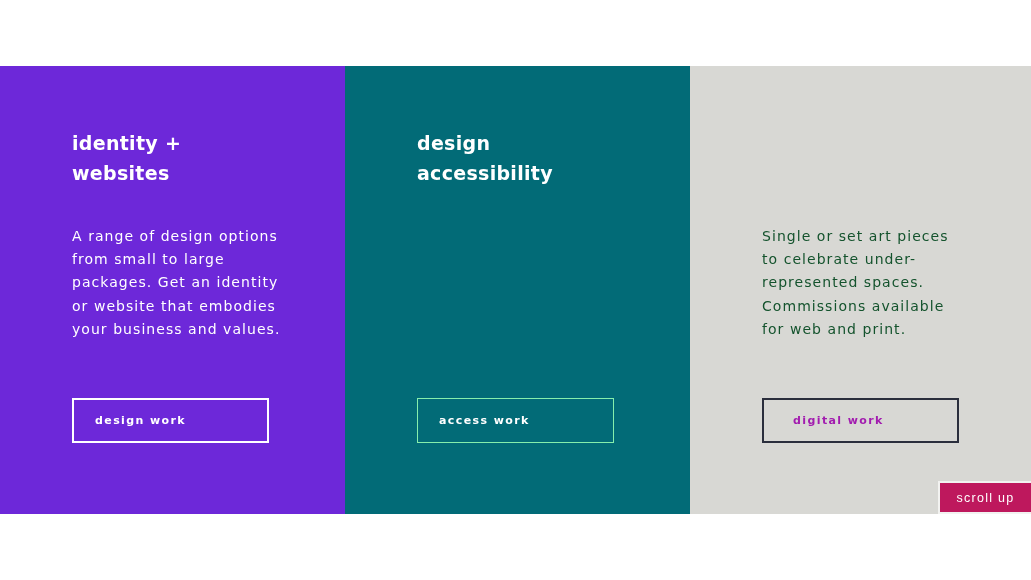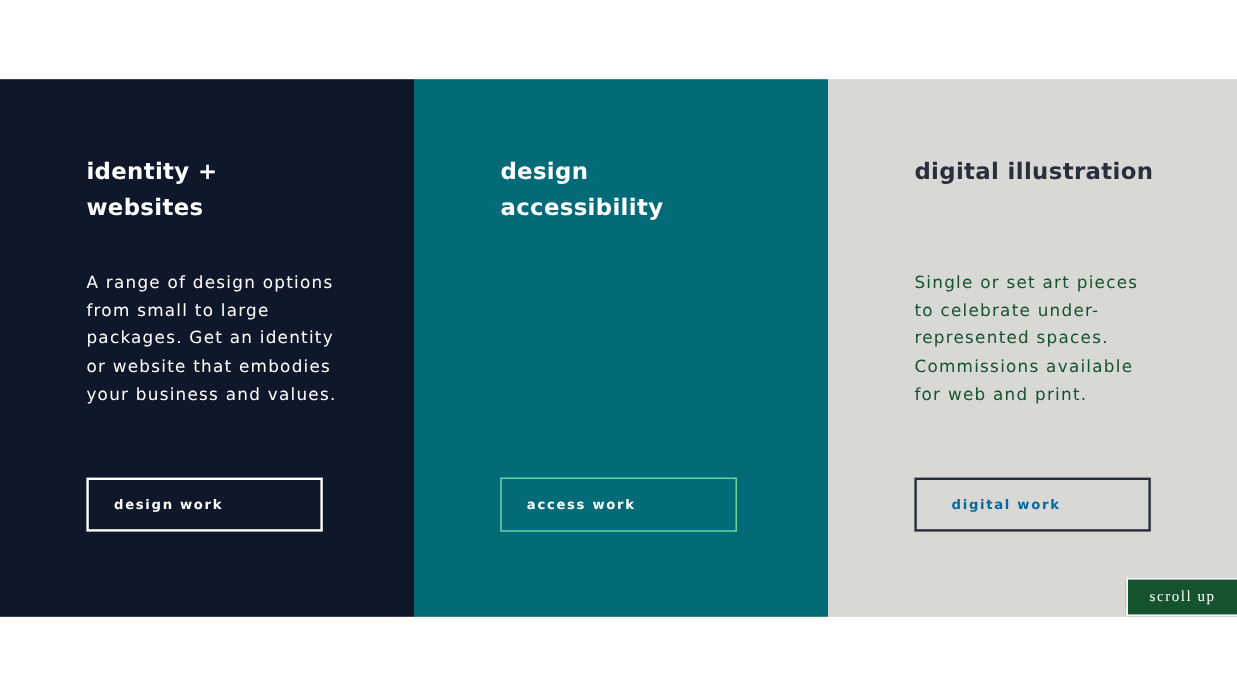--- a/index.html
+++ b/index.html
@@ -33,21 +33,21 @@
 
   .panel {
     position: relative;
     height: 100%;
     padding-left: 72px;
     padding-right: 24px;
   }
 
   .panel-identity {
     width: 345px;
-    background: #0f172a;
+    background: #6d28d9;
   }
   .panel-access {
     width: 345px;
     background: #026b77;
     padding-left: 44px;
   }
   .panel-digital {
     width: 341px;
     background: #d8d8d4;
   }
@@ -108,42 +108,42 @@
   .panel-access .panel-btn {
     border: 1px solid #86efac;
     color: #ffffff;
   }
 
   
   .panel-digital .panel-heading { color: #2a2e3c; }
   .panel-digital .panel-body { color: #14532d; }
   .panel-digital .panel-btn {
     border: 2px solid #2a2e3c;
-    color: #0369a1;
+    color: #a21caf;
     padding-left: 29px;
   }
 
   
   .scroll-up {
     position: absolute;
     left: 938px;
     top: 481px;
     width: 93px;
     height: 33px;
-    background: #14532d;
+    background: #be185d;
     border: 2px solid #f2f2f0;
     border-right: none;
     color: #ffffff;
     font-size: 12.5px;
     letter-spacing: 1.3px;
     display: flex;
     align-items: center;
     justify-content: center;
     cursor: pointer;
-    font-family: Liberation Serif, serif;
+    font-family: Liberation Sans, sans-serif;
   }
 </style>
 </head>
 <body>
 
 <div class="page">
 
   <div class="panels">
 
     <section class="panel panel-identity">
@@ -153,21 +153,20 @@
       <button class="panel-btn">design work</button>
     </section>
 
     <section class="panel panel-access">
       <h2 class="panel-heading">design
 accessibility</h2>
       <button class="panel-btn">access work</button>
     </section>
 
     <section class="panel panel-digital">
-      <h2 class="panel-heading">digital illustration</h2>
       <p class="panel-body">Single or set art pieces to celebrate under-represented spaces. Commissions available for web and print.</p>
       <button class="panel-btn">digital work</button>
     </section>
 
   </div>
 
   <button class="scroll-up">scroll up</button>
 
 </div>
 

